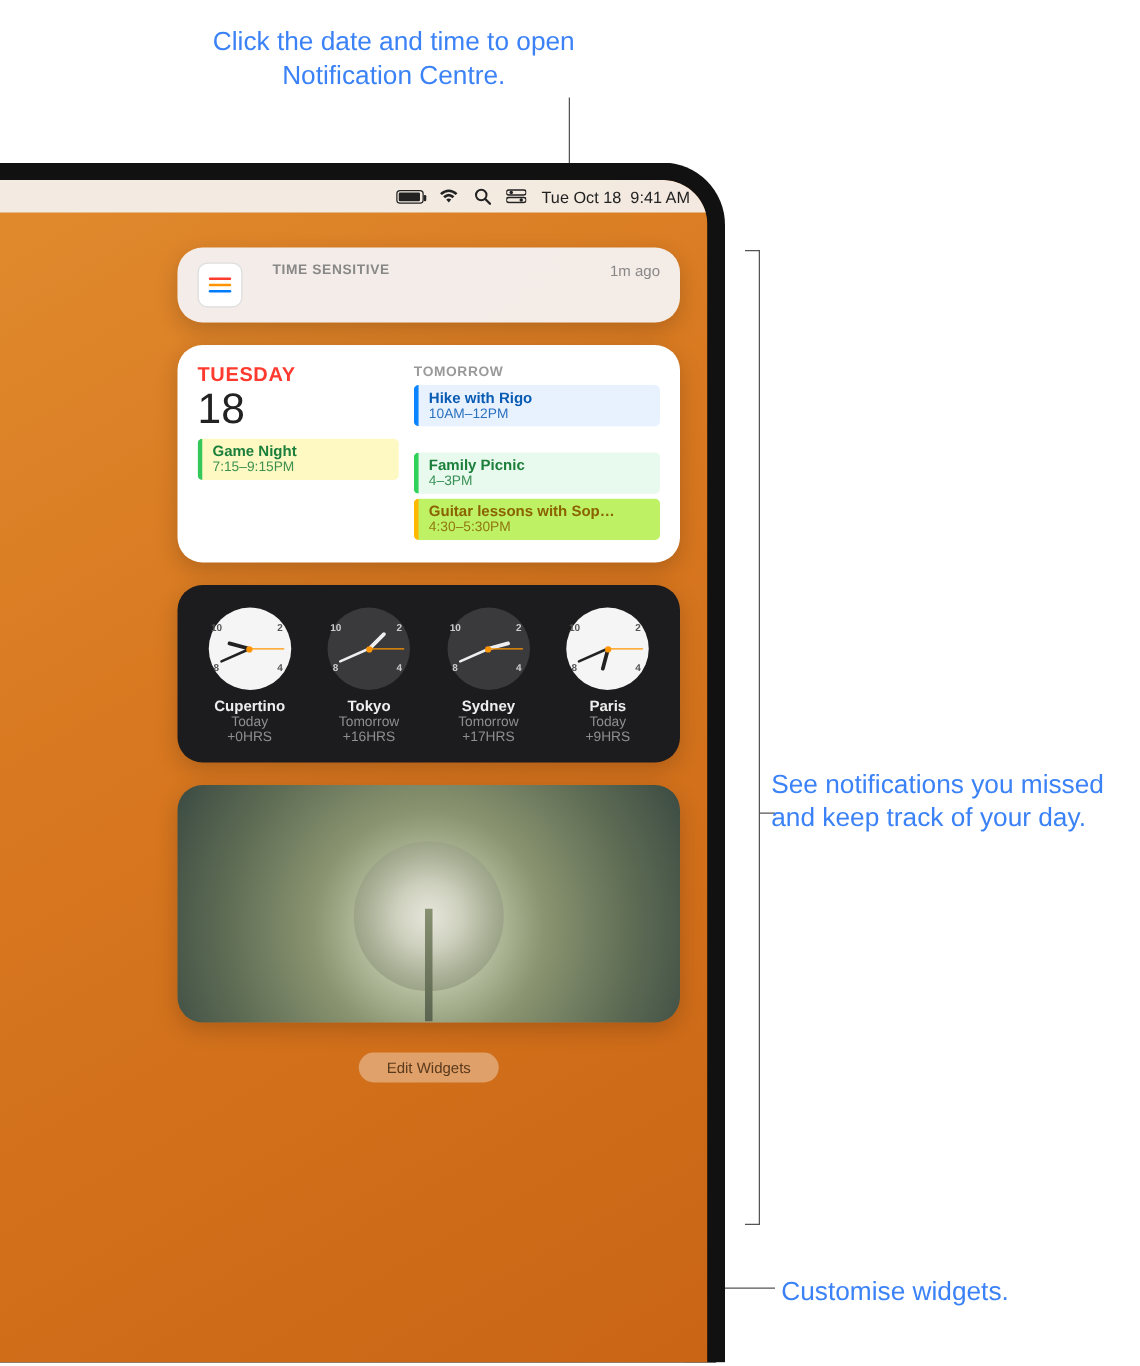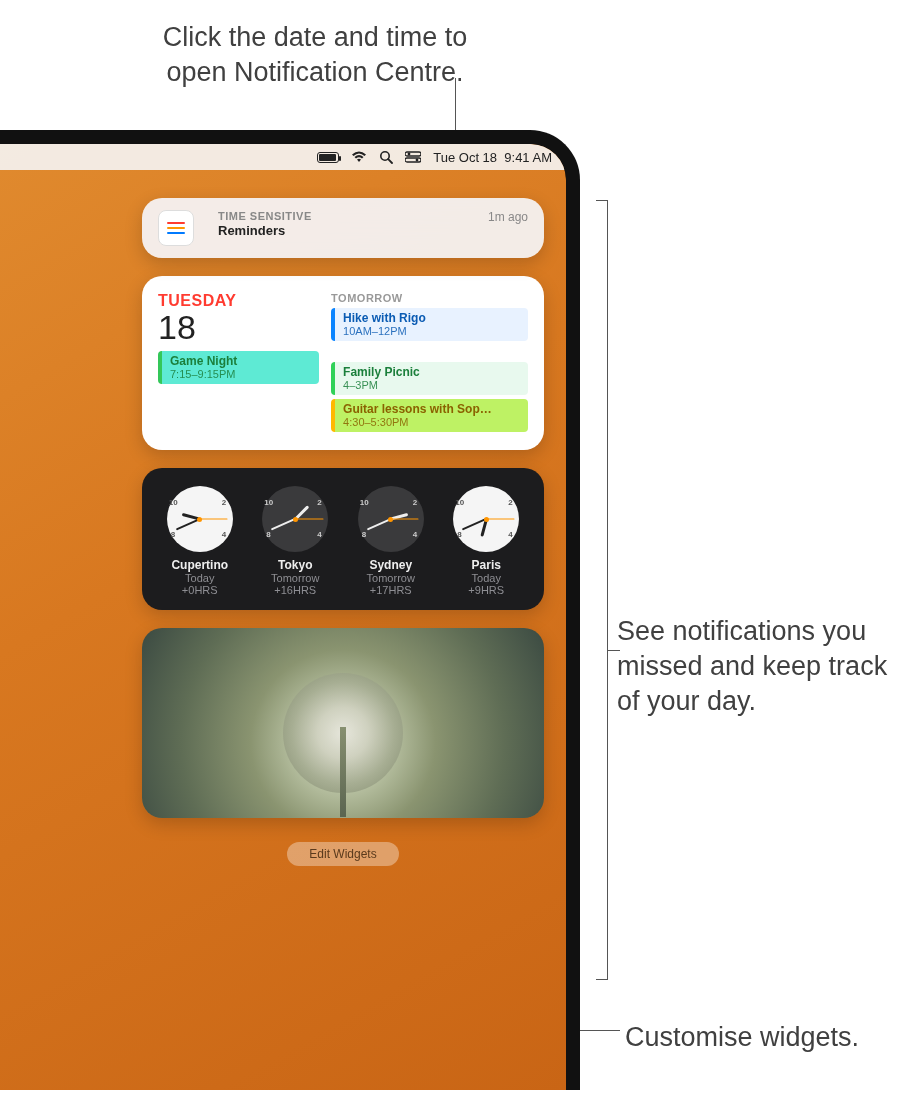--- a/index.html
+++ b/index.html
@@ -6,23 +6,23 @@
   body {
     font-family: -apple-system, "Helvetica Neue", Helvetica, Arial, sans-serif;
     background: #fff;
     width: 912px;
     height: 1093px;
     position: relative;
     overflow: hidden;
   }
   .callout {
     position: absolute;
-    font-size: 27px;
+    font-size: 21px;
     line-height: 1.3;
-    color: #404040;
+    color: #3b82f6;
   }
   .callout-top { top: 20px; left: 145px; width: 340px; text-align: center;}
   .callout-right { top: 614px; left: 617px; width: 280px; }
   .callout-bottom { top: 1020px; left: 625px; width: 260px; }
   .callout-line-v {
     position: absolute; width: 1px; background: #555;
   }
   .callout-line-h {
     position: absolute; height: 1px; background: #555;
   }
@@ -132,21 +132,21 @@
   .cal-label-tomorrow { font-size:11px; font-weight:700; color:#999; text-transform:uppercase; letter-spacing:0.5px; margin-bottom:4px;}
   .event {
     border-left: 4px solid;
     padding: 3px 6px 4px 8px;
     border-radius: 4px;
     margin-bottom: 4px;
     font-size: 12px;
   }
   .event .ev-title { font-weight:600; white-space:nowrap; overflow:hidden; text-overflow:ellipsis;}
   .event .ev-time { font-size:11px; opacity:0.85;}
-  .ev-green { border-color:#34c759; background:#5eead4; color:#1b7f3b;}
+  .ev-green { border-color:#34c759; background:#fef9c3; color:#1b7f3b;}
   .ev-blue  { border-color:#0a84ff; background:#e8f2ff; color:#0a5bb3;}
   .ev-green2{ border-color:#30d158; background:#e8f9ee; color:#1b7f3b;margin-top:21px;}
   .ev-yellow{ border-color:#ffb800; background:#bef264; color:#8a6200;}
 
   
   .clocks {
     background: #1c1c1e;
     padding: 18px 10px 14px 10px;
     display:flex; justify-content:space-around;
   }
@@ -261,21 +261,20 @@
     <div class="nc-col">
 
       <div class="card notif">
         <div class="notif-icon">
           <span style="background:#ff3b30"></span>
           <span style="background:#ff9500"></span>
           <span style="background:#007aff"></span>
         </div>
         <div class="notif-body">
           <div class="ts-label">TIME SENSITIVE</div>
-          <div class="notif-app">Reminders</div>
         </div>
         <div class="notif-time">1m ago</div>
       </div>
 
       <div class="card cal">
         <div class="cal-left">
           <div class="cal-dayname">TUESDAY</div>
           <div class="cal-daynum">18</div>
           <div id="cal-today-events">
               <div class="event ev-green">

